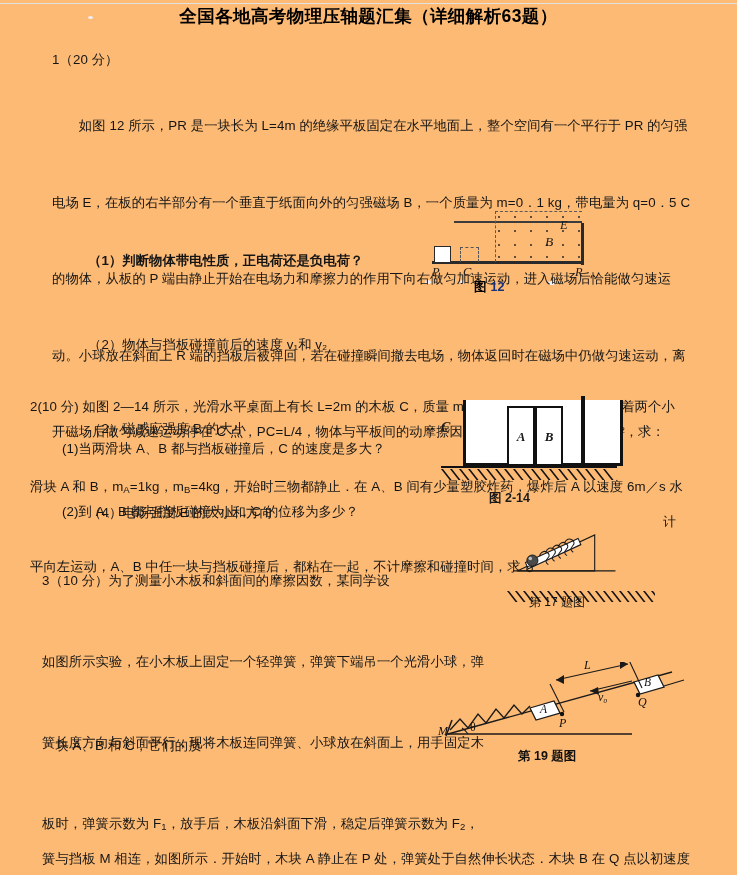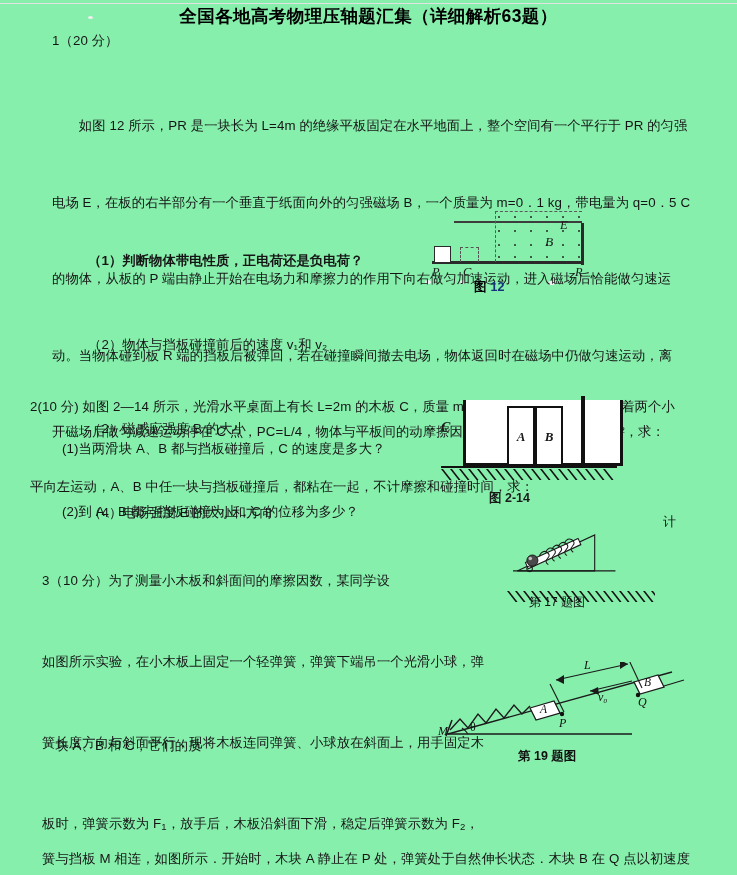--- a/index.html
+++ b/index.html
@@ -8,21 +8,21 @@
     background: #ffffff;
   }
   body {
     font-family: "Liberation Sans", "DejaVu Sans", sans-serif;
     color: #1a1a1a;
   }
   #page {
     position: relative;
     width: 737px;
     height: 875px;
-    background: #86efac;
+    background: #fdba74;
     overflow: hidden;
   }
   .topline {
     position: absolute;
     top: 3px;
     left: 0;
     width: 737px;
     height: 1px;
     background: #e2e2e2;
   }
@@ -265,27 +265,27 @@
 <div id="page">
 
   <div class="topline"></div>
   <div class="faint-mark" style="left:88px;top:16px;width:5px;height:3px;"></div>
   <div class="faint-mark" style="left:425px;top:280px;width:6px;height:4px;"></div>
   <div class="faint-mark" style="left:460px;top:280px;width:5px;height:4px;"></div>
   <div class="faint-mark" style="left:548px;top:281px;width:7px;height:4px;"></div>
 
   <div class="doc-title">全国各地高考物理压轴题汇集（详细解析63题）</div>
 
-  <div class="tblock" style="left:52px;top:28px;">1（20 分）</div>
+  <div class="tblock" style="left:52px;top:47px;">1（20 分）</div>
 
   <div class="tblock" style="left:52px;top:62px;width:672px;">
     <div class="tline">　　如图 12 所示，PR 是一块长为 L=4m 的绝缘平板固定在水平地面上，整个空间有一个平行于 PR 的匀强</div>
     <div class="tline">电场 E，在板的右半部分有一个垂直于纸面向外的匀强磁场 B，一个质量为 m=0．1 kg，带电量为 q=0．5 C</div>
     <div class="tline">的物体，从板的 P 端由静止开始在电场力和摩擦力的作用下向右做匀加速运动，进入磁场后恰能做匀速运</div>
-    <div class="tline">动。当物体碰到板 R 端的挡板后被弹回，若在碰撞瞬间撤去电场，物体返回时在磁场中仍做匀速运动，离</div>
+    <div class="tline">动。小球放在斜面上 R 端的挡板后被弹回，若在碰撞瞬间撤去电场，物体返回时在磁场中仍做匀速运动，离</div>
     <div class="tline">开磁场后做匀减速运动停在 C 点，PC=L/4，物体与平板间的动摩擦因数为 μ=0．4，取 g=10m/s²，求：</div>
   </div>
 
   <div class="tblock" style="left:88px;top:191px;width:330px;line-height:28px;">
     <div class="tline" style="line-height:28px;font-weight:bold;">（1）判断物体带电性质，正电荷还是负电荷？</div>
     <div class="tline" style="line-height:28px;">（2）物体与挡板碰撞前后的速度 v₁和 v₂</div>
     <div class="tline" style="line-height:28px;">（2）磁感应强度 B 的大小</div>
     <div class="tline" style="line-height:28px;">（4）电场强度 E 的大小和方向</div>
   </div>
 
@@ -333,20 +333,21 @@
     <div class="lbl" style="left:143px;top:58px;">R</div>
     <div class="lbl" style="left:128px;top:11px;">E</div>
     <div class="lbl" style="left:113px;top:27px;font-size:13.5px;">B</div>
     <div class="figcap">
       <span>图</span><span class="num" style="margin-left:4px;">12</span>
     </div>
   </div>
 
   <div class="tblock" style="left:30px;top:343px;width:700px;">
     <div class="tline">2(10 分) 如图 2—14 所示，光滑水平桌面上有长 L=2m 的木板 C，质量 m<sub>C</sub>=5kg，在其正中央并排放着两个小</div>
+    <div class="tline">滑块 A 和 B，m<sub>A</sub>=1kg，m<sub>B</sub>=4kg，开始时三物都静止．在 A、B 间有少量塑胶炸药，爆炸后 A 以速度 6m／s 水</div>
     <div class="tline">平向左运动，A、B 中任一块与挡板碰撞后，都粘在一起，不计摩擦和碰撞时间，求：</div>
   </div>
 
   <div class="tblock" style="left:62px;top:396px;width:400px;line-height:21px;">
     <div class="tline" style="line-height:21px;">(1)当两滑块 A、B 都与挡板碰撞后，C 的速度是多大？</div>
     <div class="tline" style="line-height:21px;">(2)到 A、B 都与挡板碰撞为止，C 的位移为多少？</div>
   </div>
 
   <div class="fig214">
     <div class="lblC">C</div>

